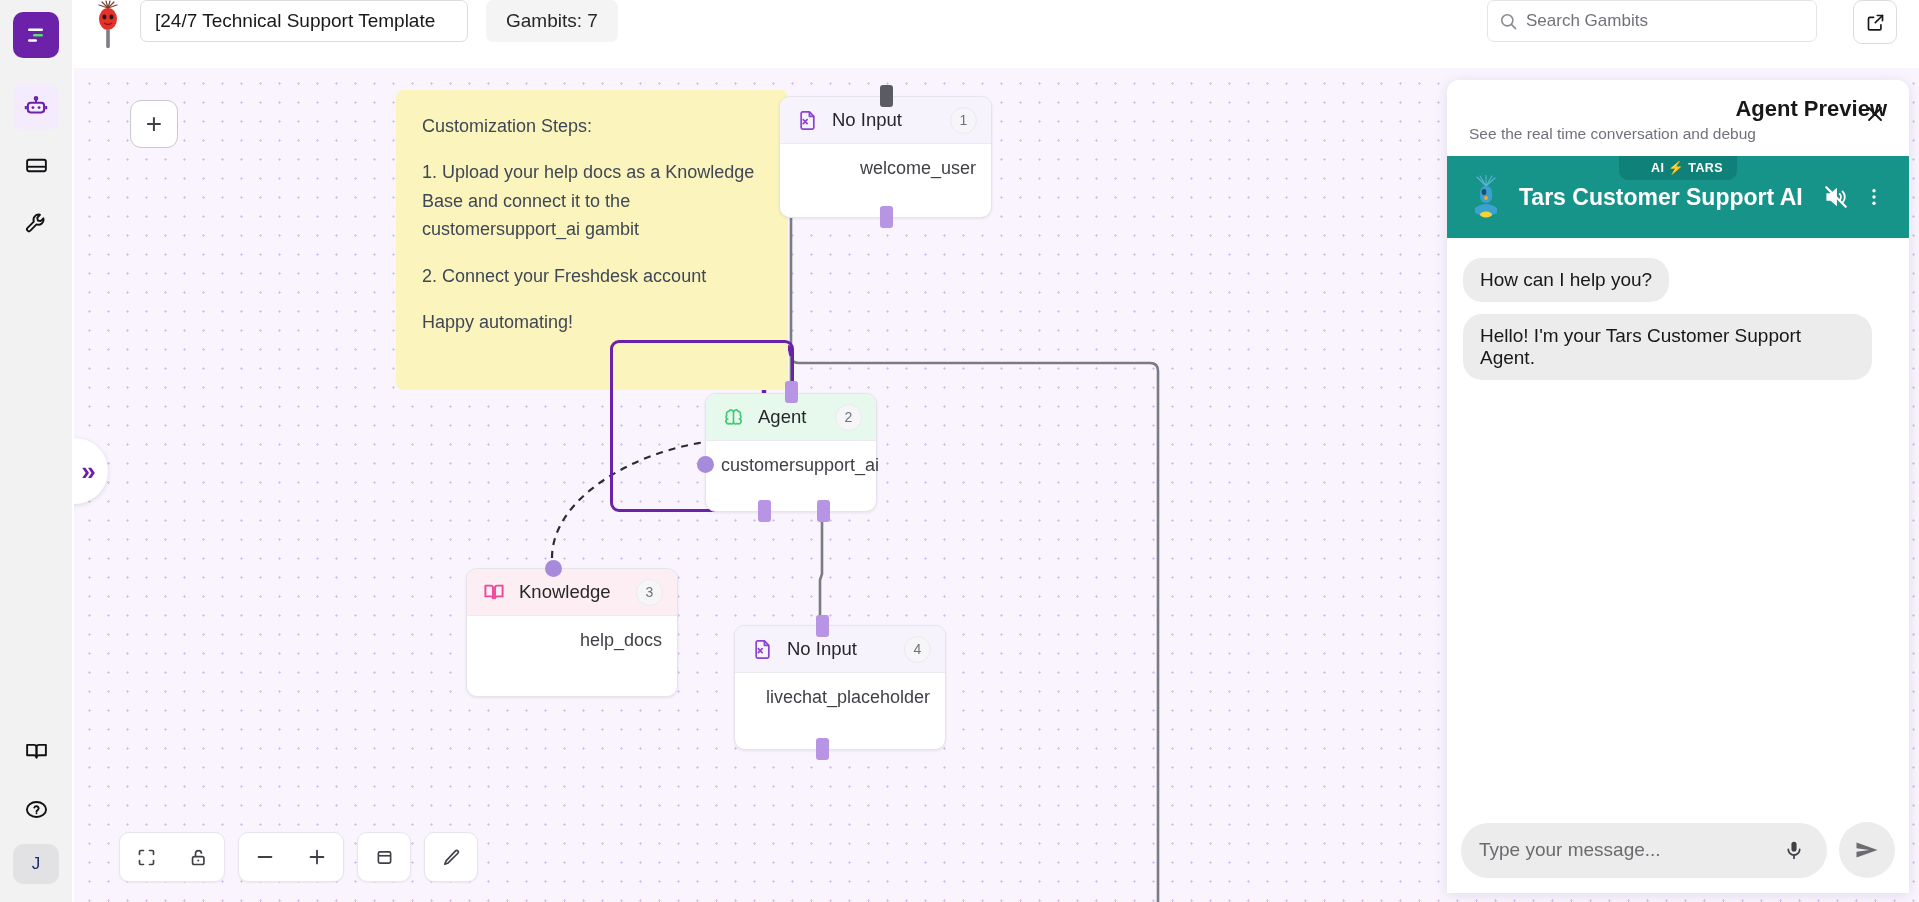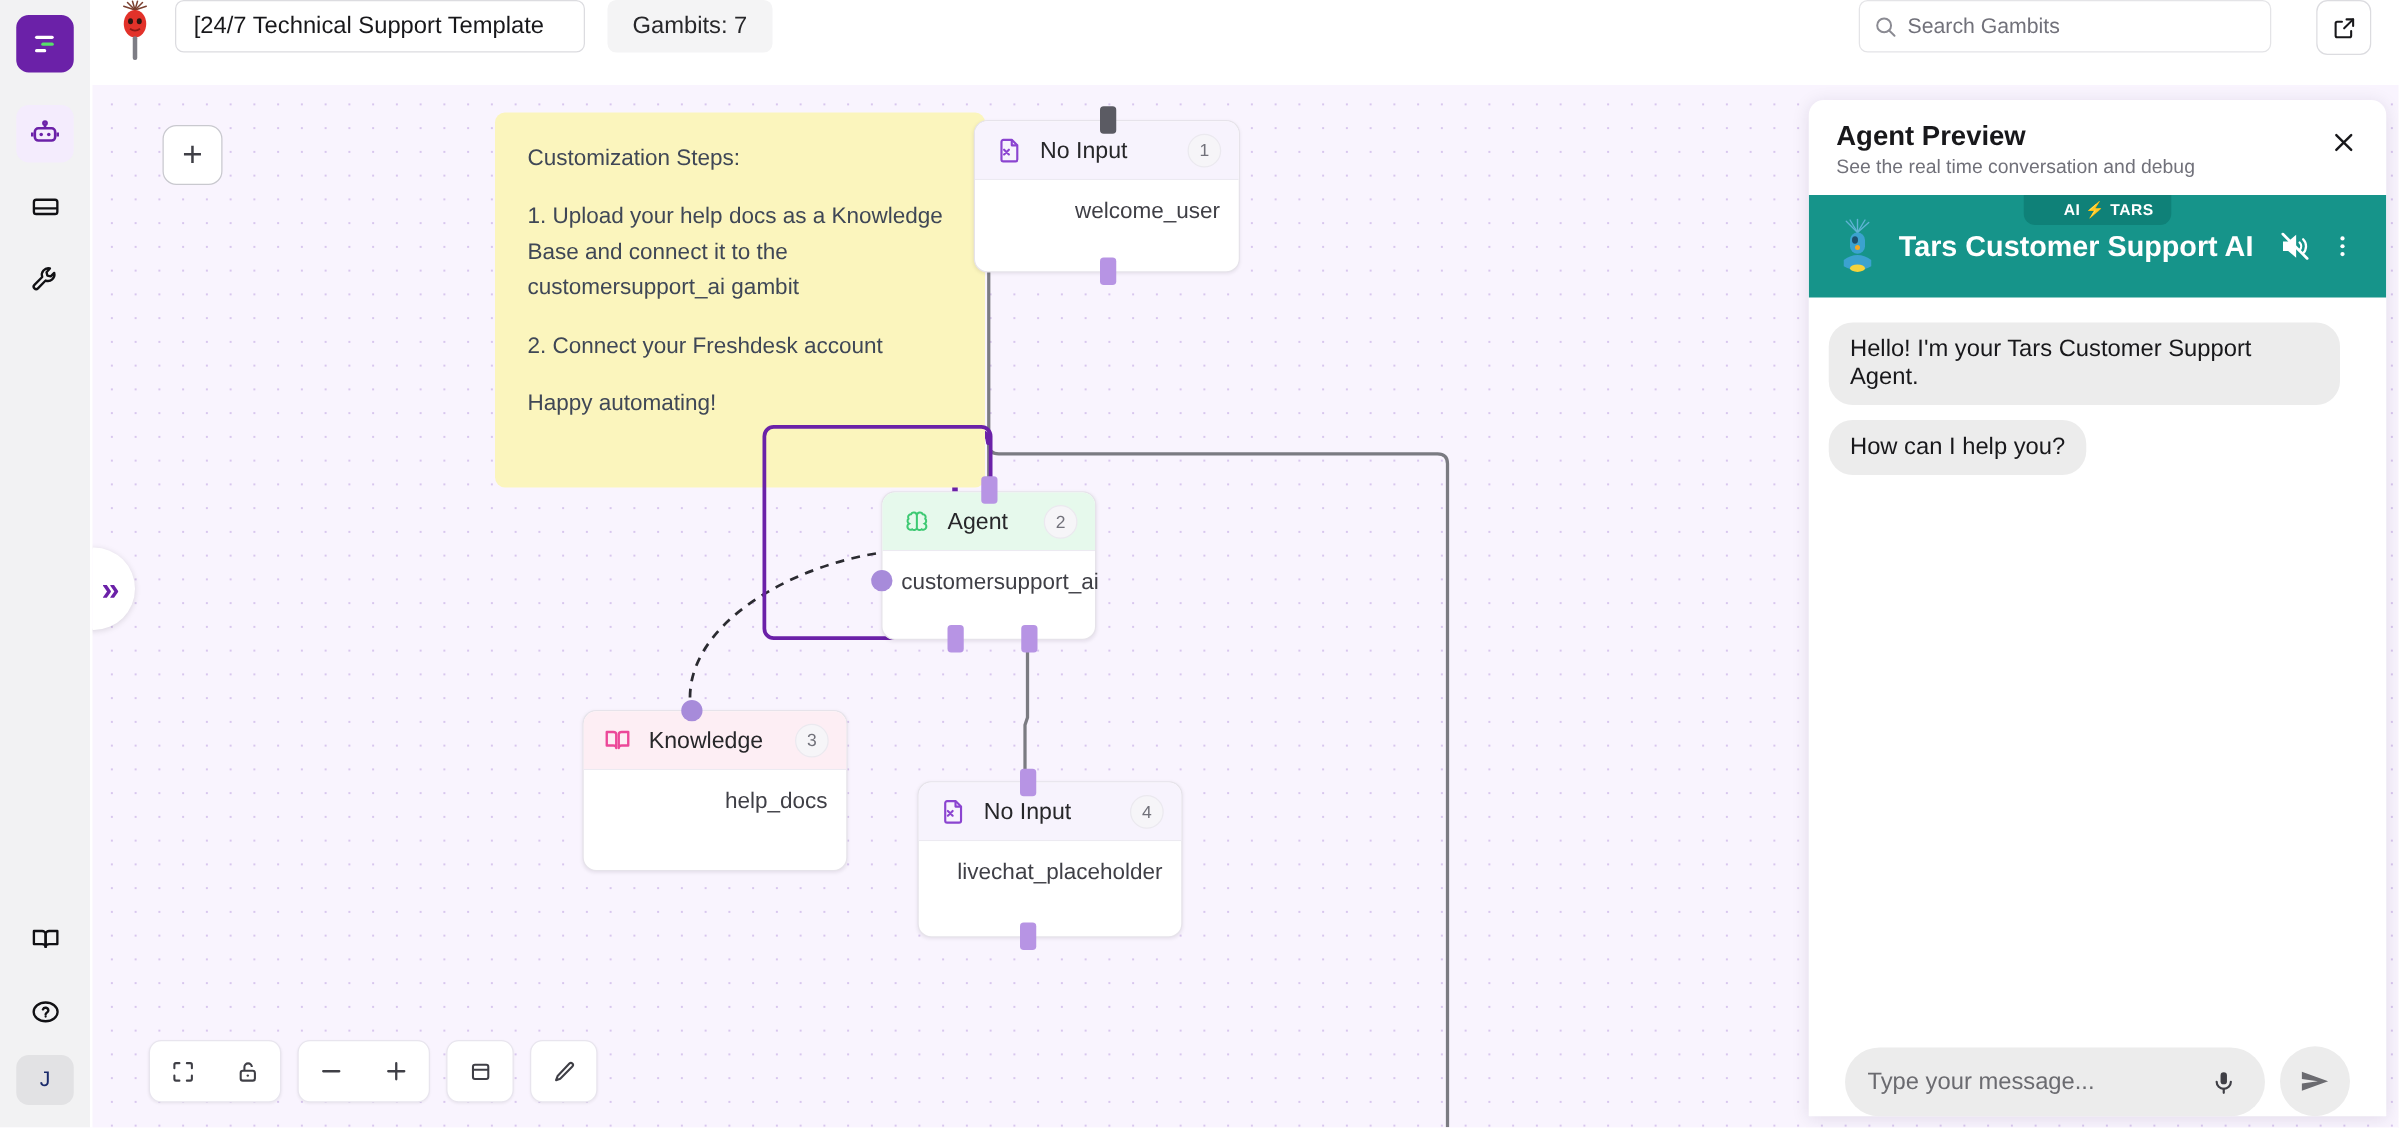--- a/index.html
+++ b/index.html
@@ -164,21 +164,21 @@
   }
 
   
   #preview-panel {
     position: absolute; right: 10px; top: 80px; width: 462px; height: 813px;
     background: #fff; border-radius: 12px 12px 0 0;
     box-shadow: 0 2px 14px rgba(30,10,60,.10);
     display: flex; flex-direction: column; overflow: hidden; z-index: 30;
   }
   #preview-head { padding: 16px 22px 13px 22px; position: relative; }
-  #preview-title { font-size: 22px; font-weight: bold; color: #18181b; }
+  #preview-title { font-size: 22px; font-weight: bold; color: #18181b; text-align: right; }
   #preview-sub { font-size: 15.5px; color: #71717a; margin-top: 3px; }
   #preview-close {
     position: absolute; right: 20px; top: 20px; width: 28px; height: 28px;
     display: flex; align-items: center; justify-content: center; cursor: pointer;
     font-size: 25px; color: #27272a; line-height: 1;
   }
   #chat-header {
     position: relative; height: 82px; background: #16948a;
     display: flex; align-items: center; padding: 0 18px;
   }
@@ -194,22 +194,22 @@
   .chat-hdr-icon { width: 34px; height: 34px; display: flex; align-items: center;
     justify-content: center; cursor: pointer; margin-left: 4px; }
   #chat-body { flex: 1; background: #fff; padding: 20px 16px; overflow: hidden; }
   .bubble {
     display: inline-block; background: #ececec; color: #18181b;
     border-radius: 19px; padding: 11px 17px; font-size: 19px;
     margin-bottom: 12px; max-width: 95%;
   }
   .bubble-row { display: block; }
   #chat-input-bar {
-    height: 86px; background: #fff; display: flex; align-items: flex-end;
-    padding: 0 29px; gap: 12px;
+    height: 86px; background: #fff; display: flex; align-items: center;
+    padding: 0 14px; gap: 12px;
   }
   #chat-input-wrap {
     flex: 1; height: 55px; background: #ececec; border-radius: 28px;
     display: flex; align-items: center; padding: 0 18px;
   }
   #chat-input {
     flex: 1; border: none; background: transparent; outline: none;
     font-size: 19px; color: #52525b; font-family: "Liberation Sans", sans-serif;
   }
   #chat-input::placeholder { color: #6b6b70; }
@@ -513,24 +513,24 @@
         <svg width="22" height="22" viewBox="0 0 24 24" fill="#fff">
           <circle cx="12" cy="5.2" r="1.85"></circle>
             <circle cx="12" cy="12" r="1.85"></circle>
             <circle cx="12" cy="18.8" r="1.85"></circle>
         </svg>
       </div>
     </div>
 
     <div id="chat-body">
       <div class="bubble-row">
+        <span class="bubble">How can I help you?</span>
+      </div>
+      <div class="bubble-row">
         <span class="bubble">Hello! I'm your Tars Customer Support Agent.</span>
-      </div>
-      <div class="bubble-row">
-        <span class="bubble">How can I help you?</span>
       </div>
     </div>
 
     <div id="chat-input-bar">
       <div id="chat-input-wrap">
         <input id="chat-input" placeholder="Type your message..." style="">
         <span id="mic-btn">
           <svg width="22" height="22" viewBox="0 0 24 24" fill="none" stroke="#3f3f46" stroke-width="1.9" stroke-linecap="round">
             <rect x="9.2" y="3" width="5.6" height="10.6" rx="2.8" fill="#3f3f46" stroke="none"></rect>
             <path d="M5.8 11.4a6.2 6.2 0 0 0 12.4 0"></path>

